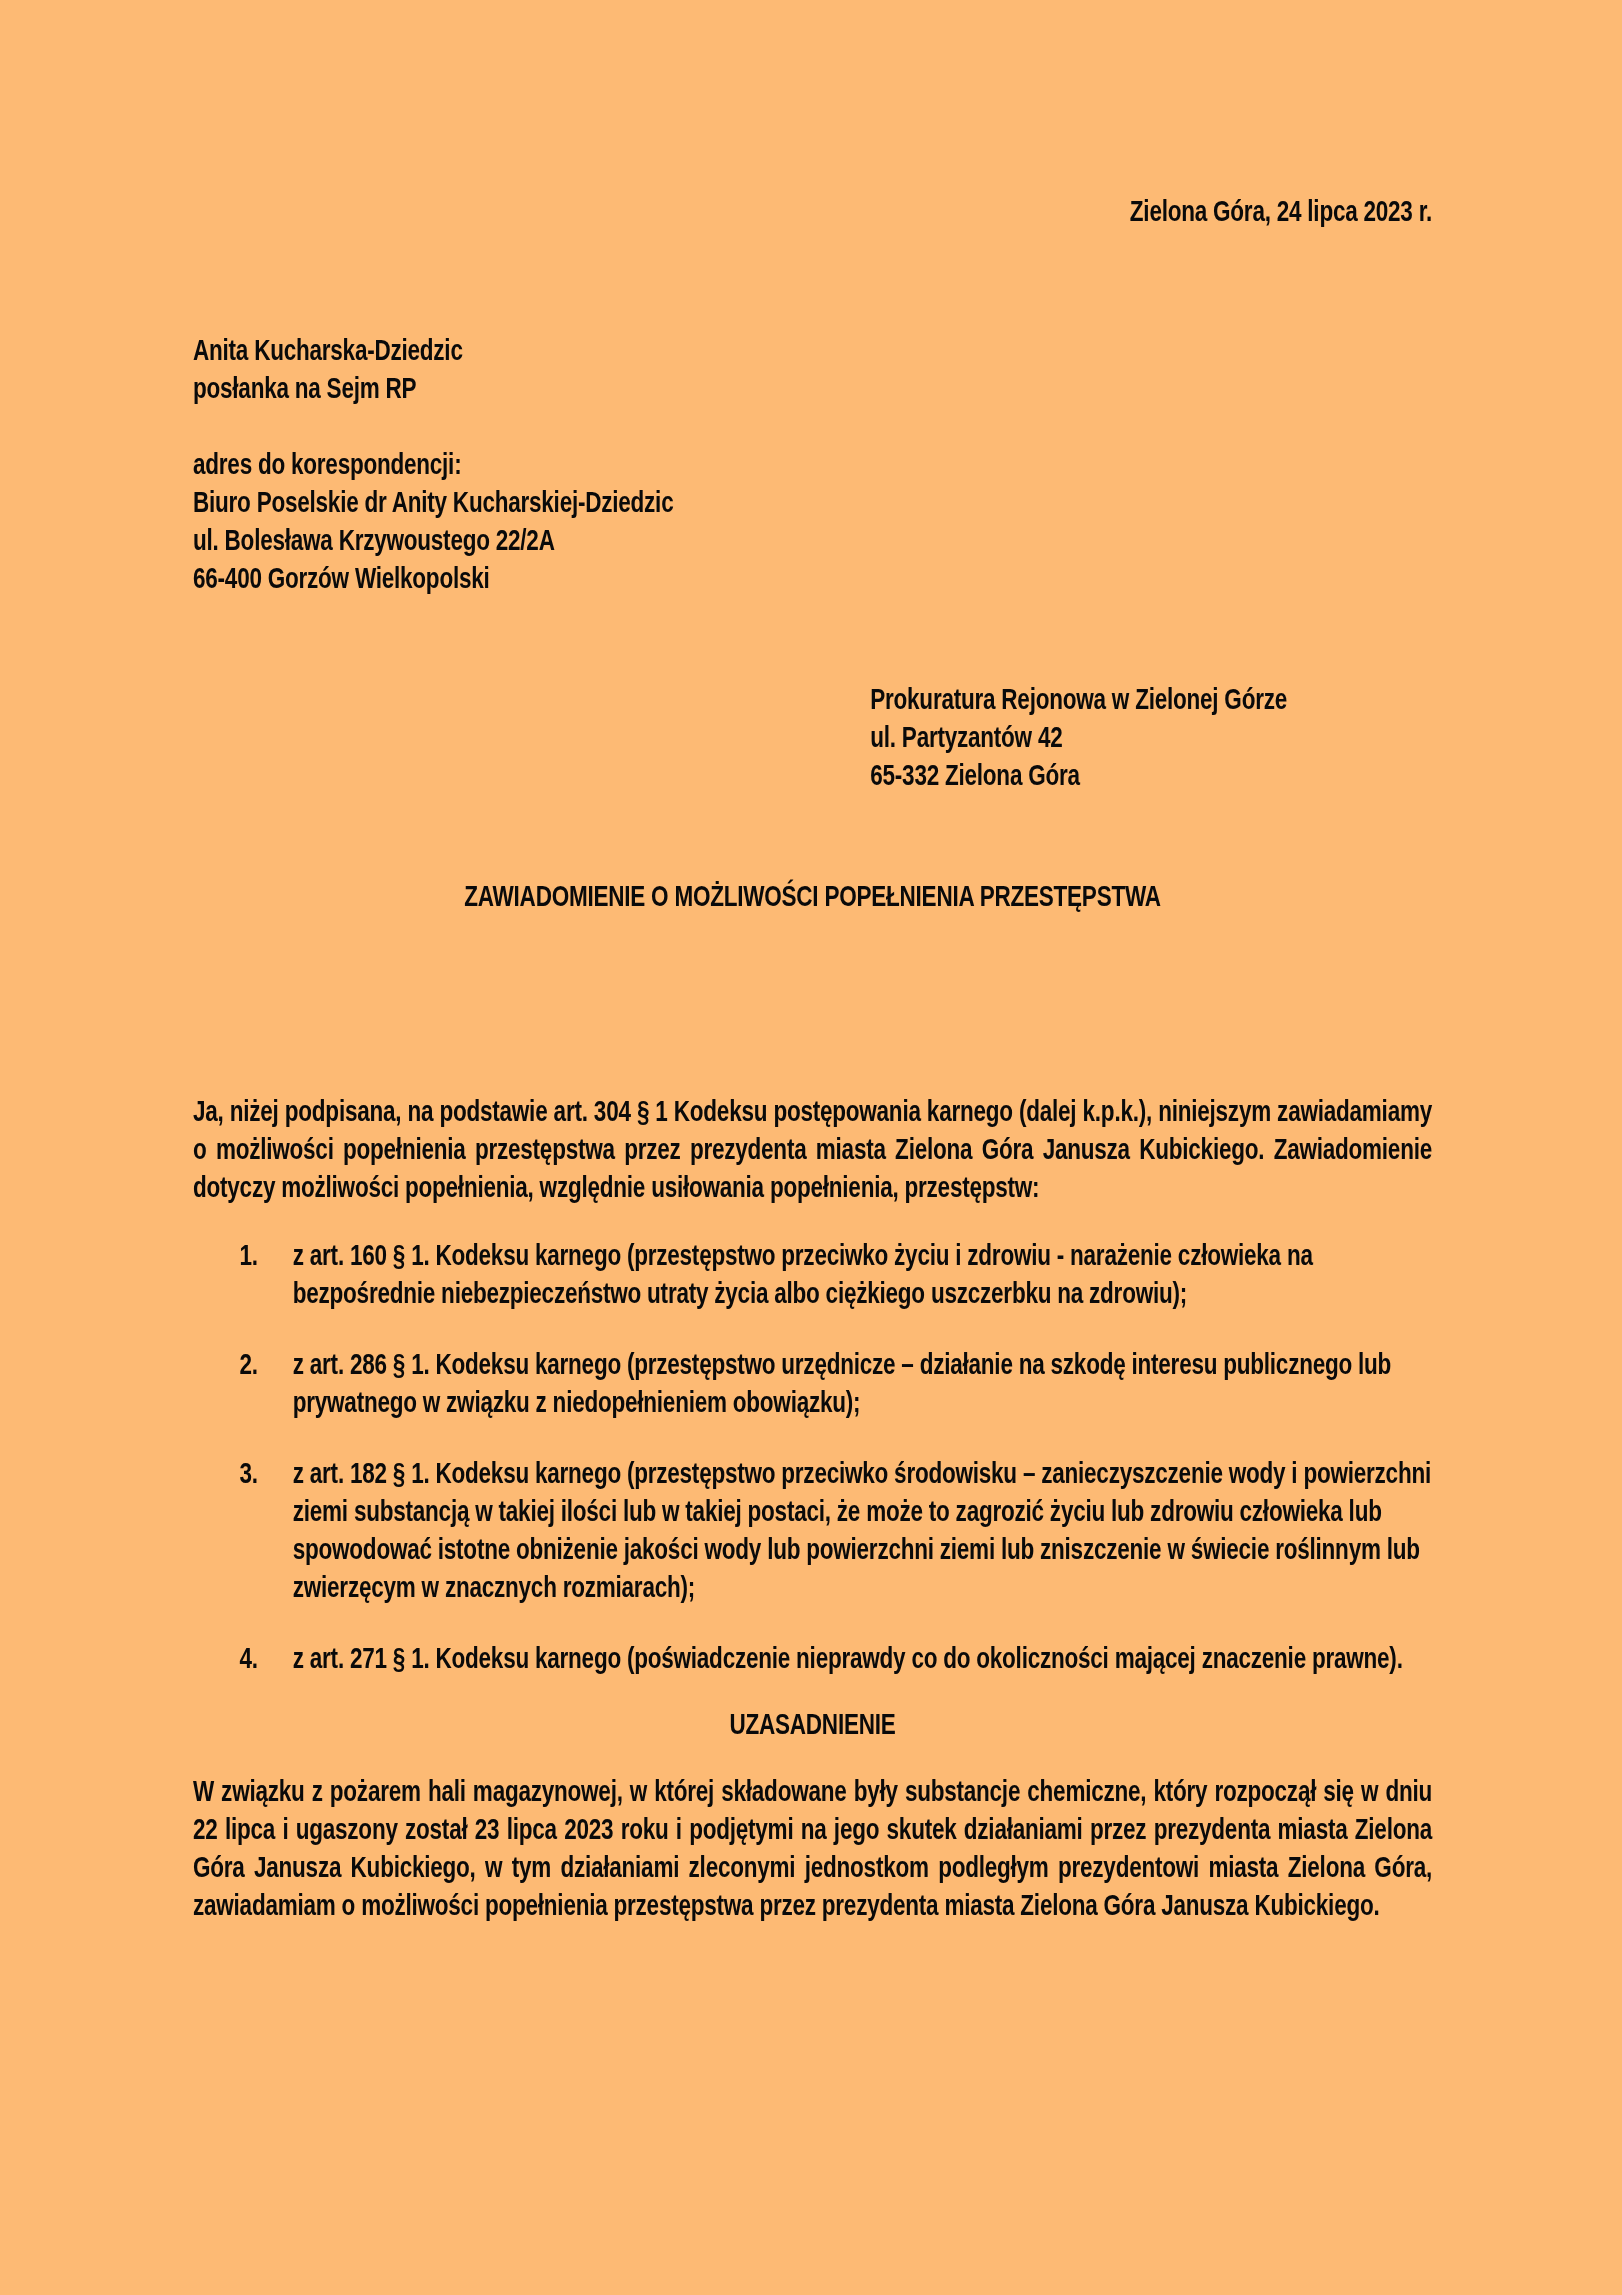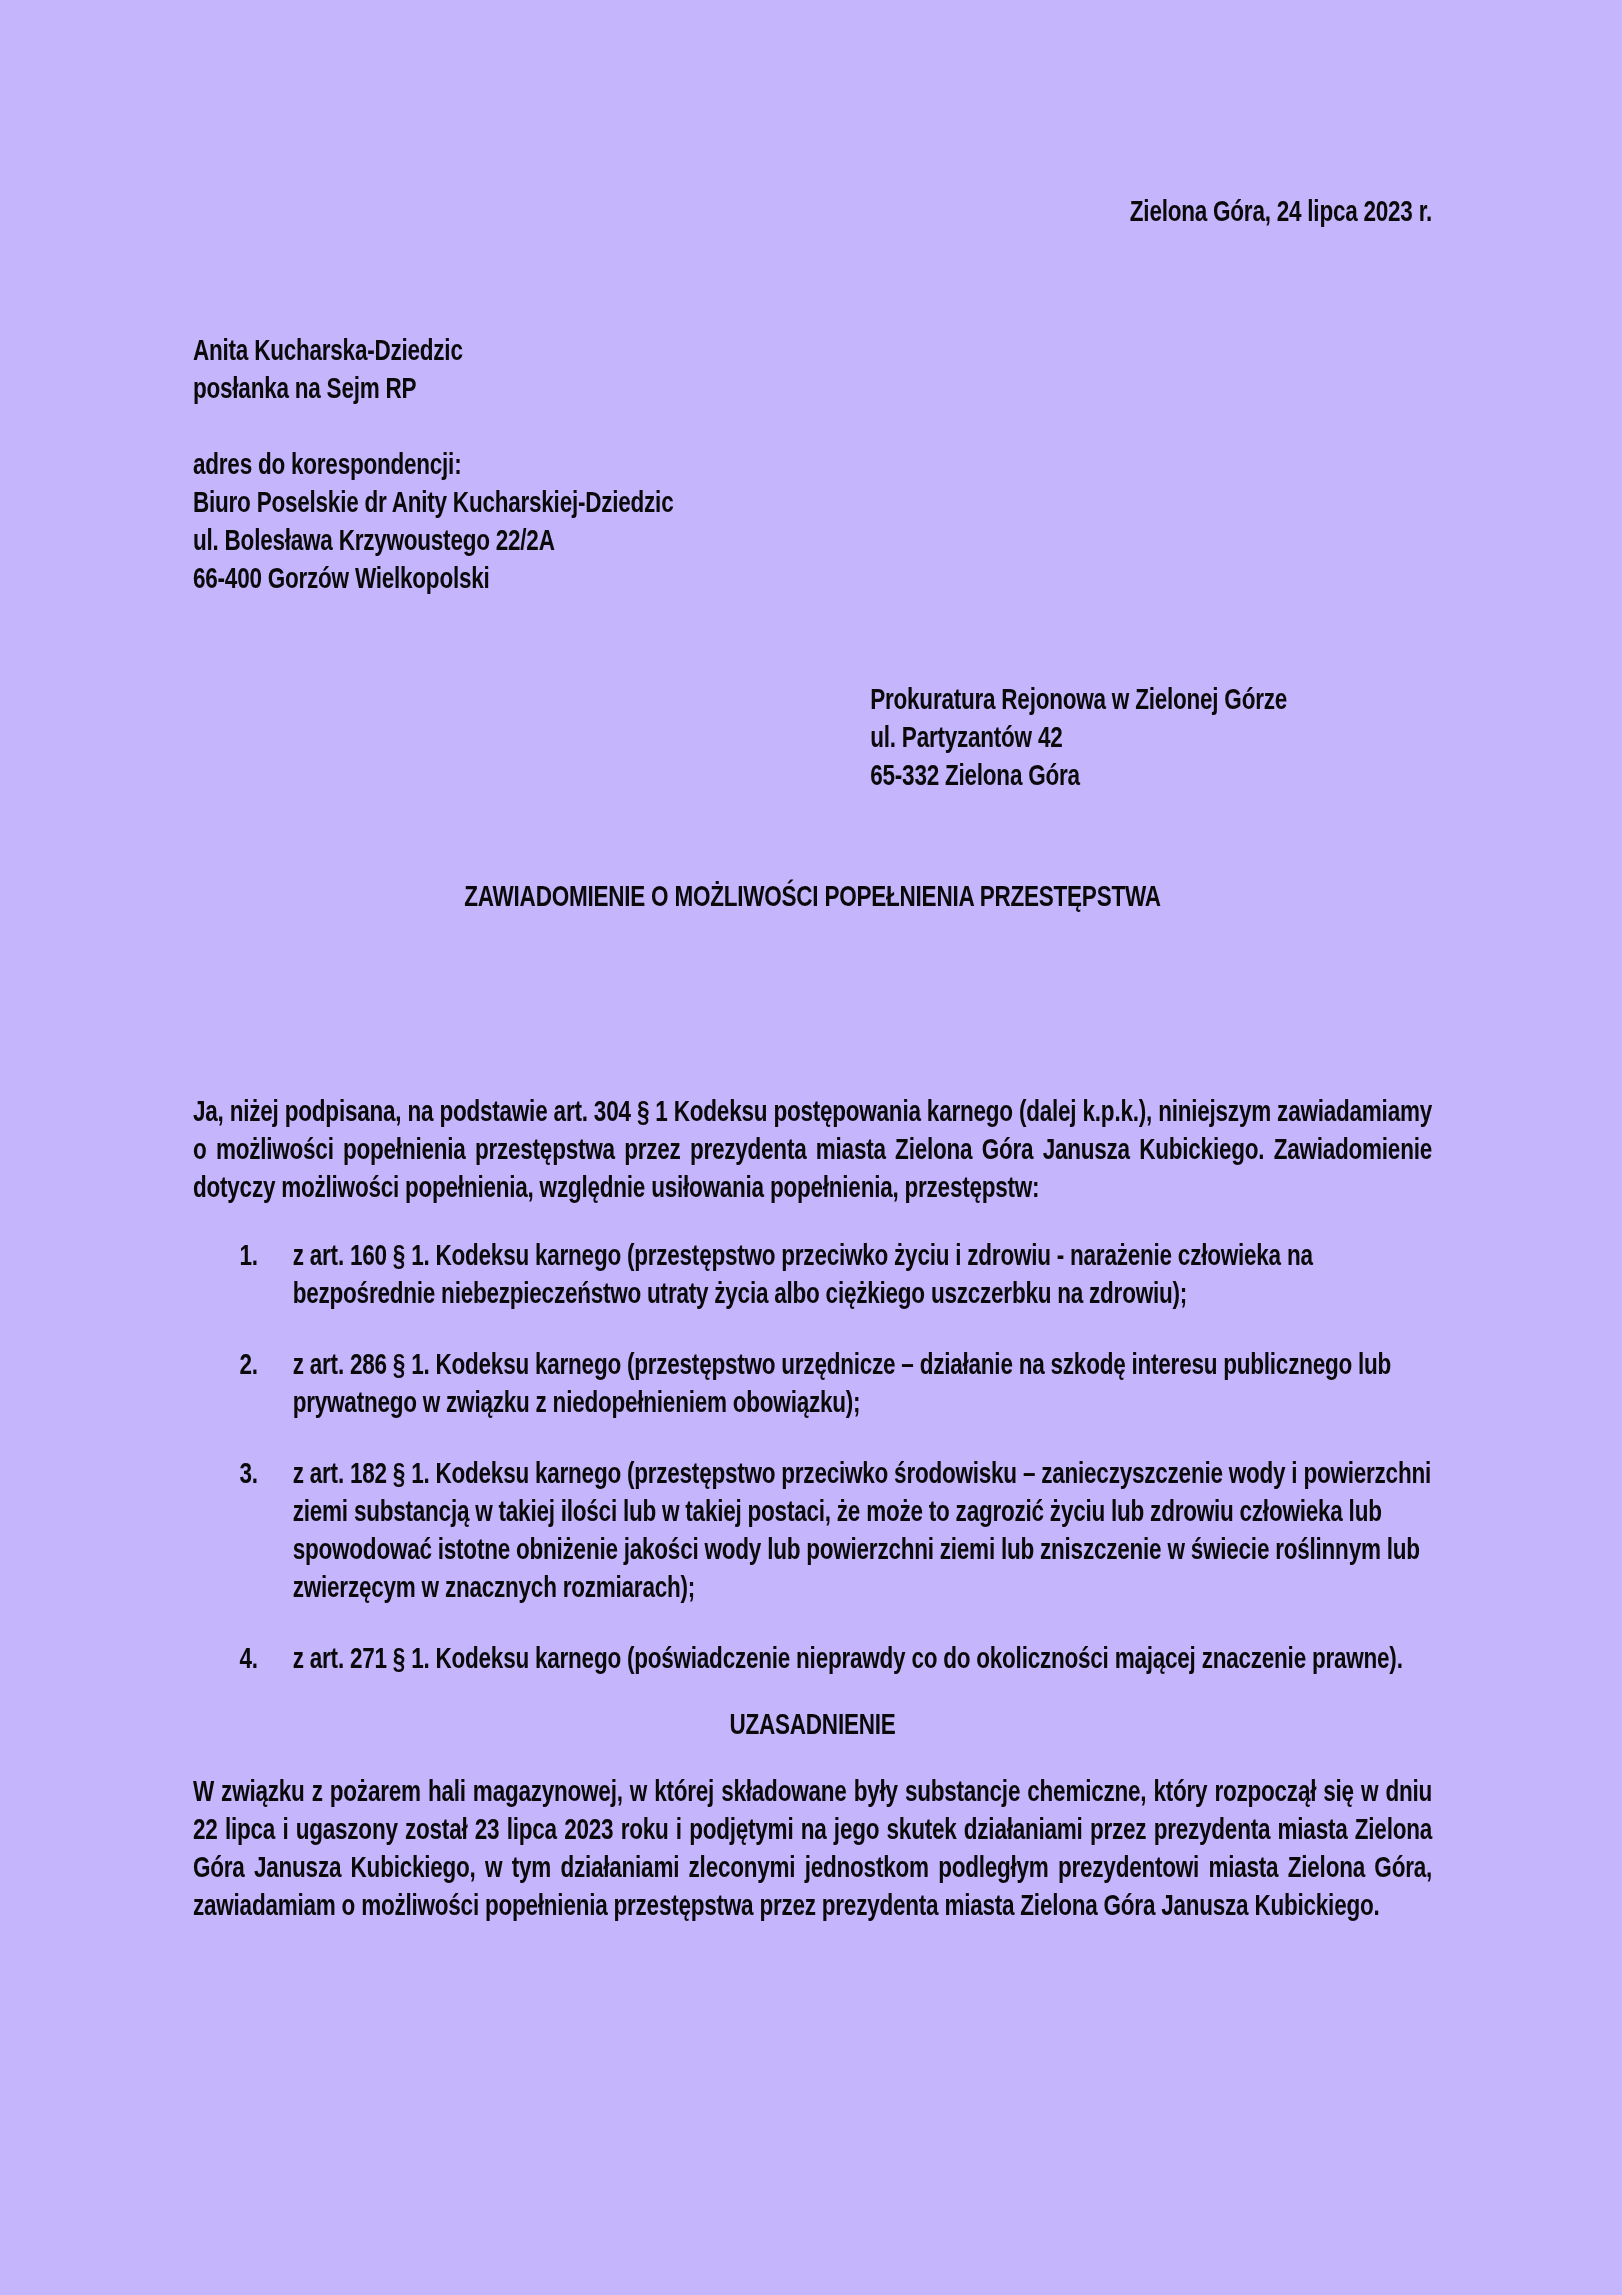--- a/index.html
+++ b/index.html
@@ -4,21 +4,21 @@
 <style>
   html, body {
     margin: 0;
     padding: 0;
     background: #e8e8e8;
   }
   .page {
     position: relative;
     width: 1623px;
     height: 2295px;
-    background: #c4b5fd;
+    background: #fdba74;
     overflow: hidden;
     font-family: "Liberation Sans", "DejaVu Sans", sans-serif;
     color: #0a0a0a;
   }
   
   .content {
     position: absolute;
     left: 193px;
     top: 0;
     width: 1652px;

